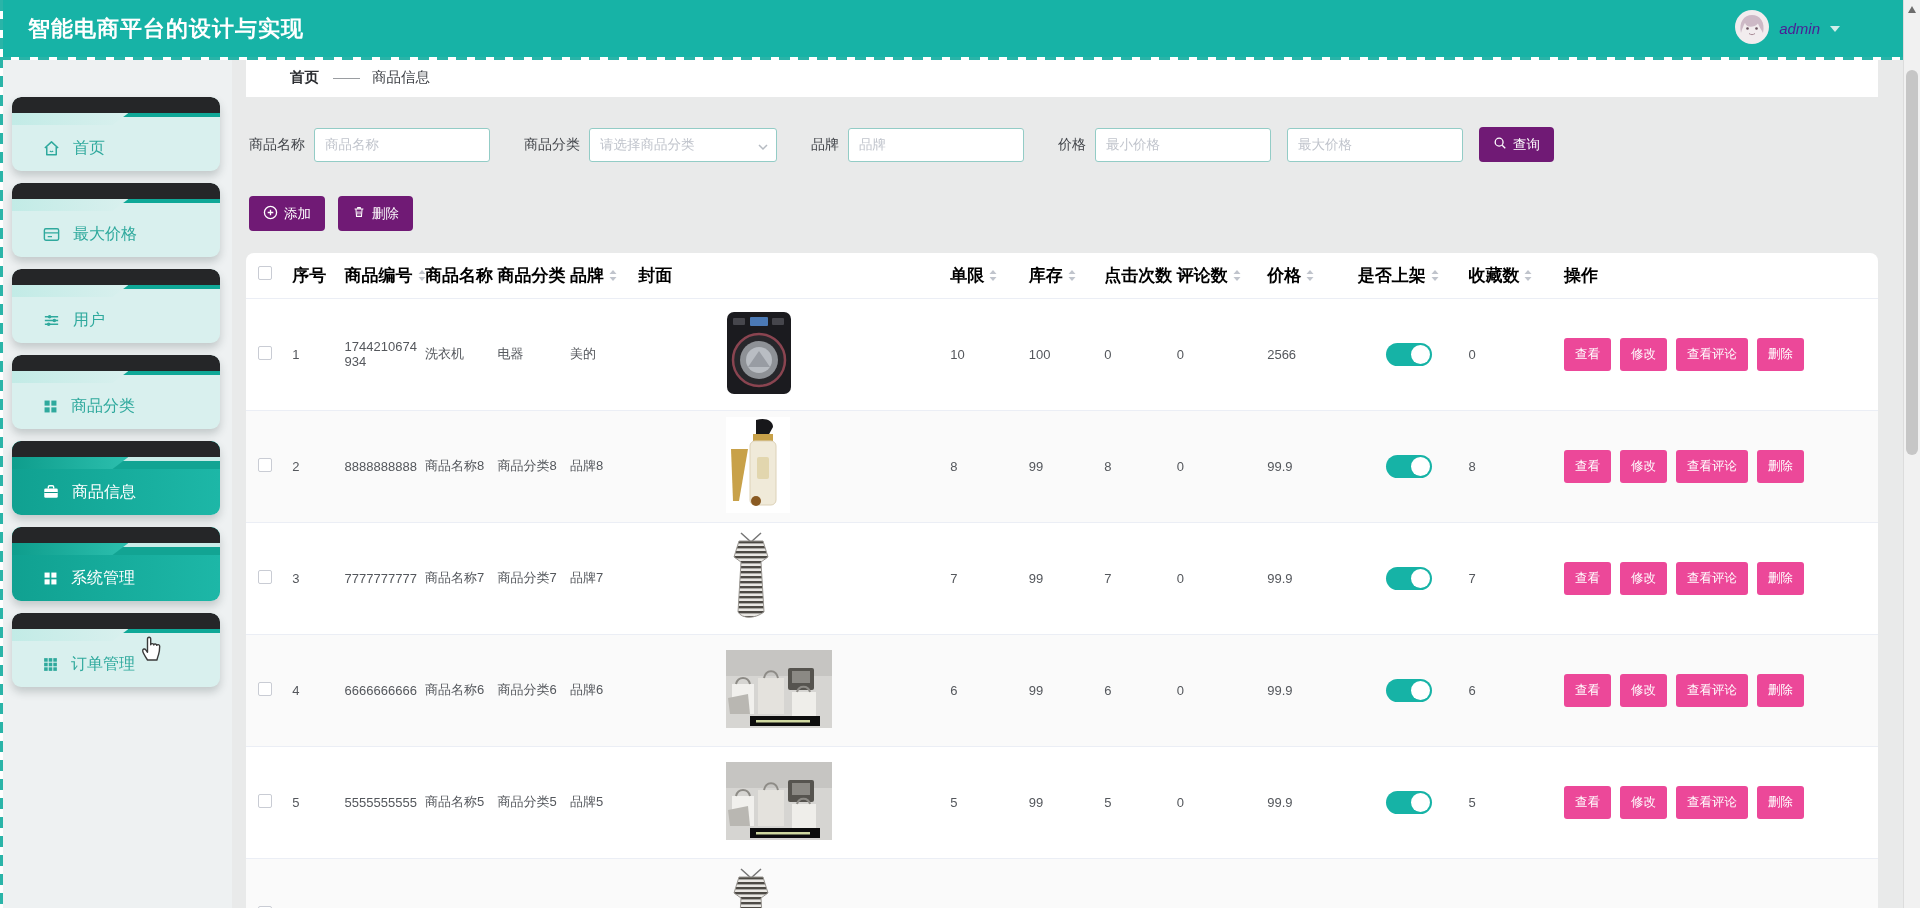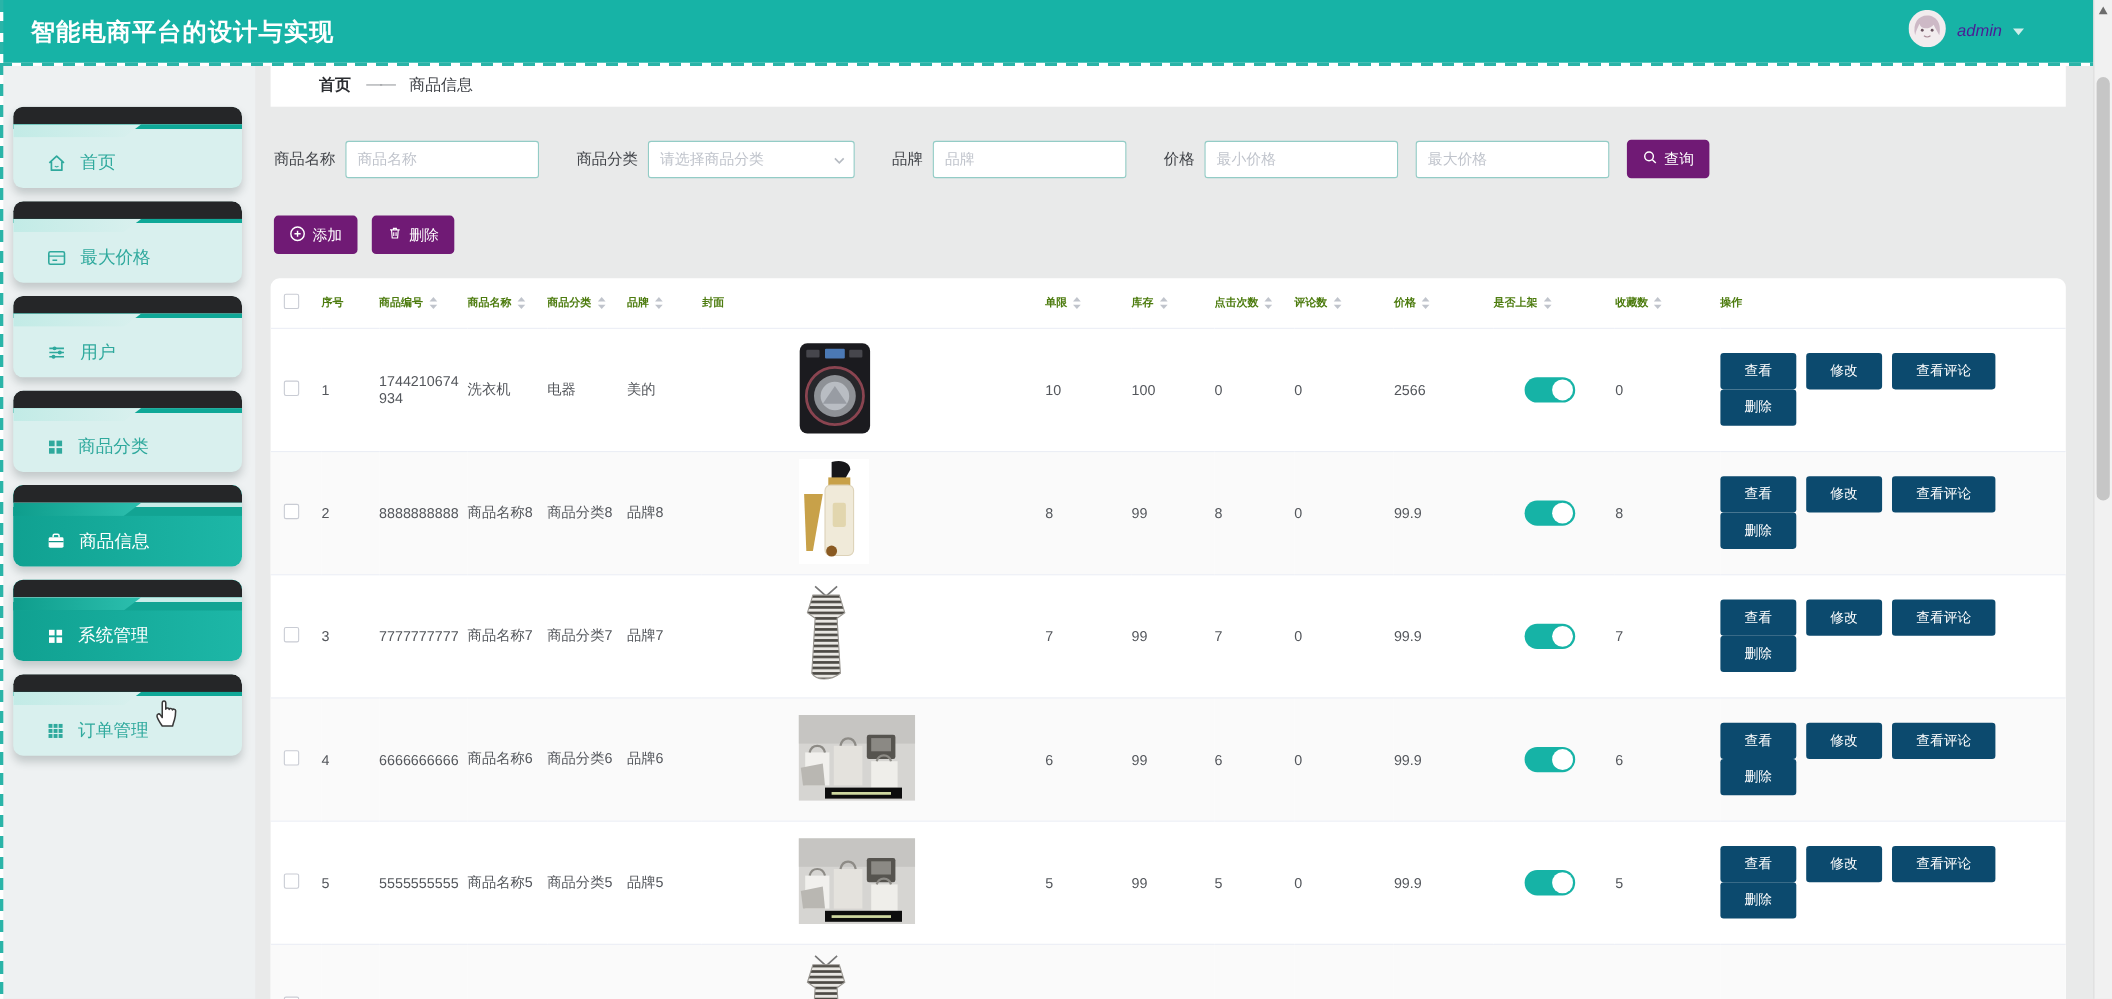--- a/index.html
+++ b/index.html
@@ -53,32 +53,32 @@
   .selwrap .inp { width:188px; padding-right:26px; }
   .selwrap .sel-caret { position:absolute; right:8px; top:11px; pointer-events:none; }
   .gap-lg { width:34px; } .gap-md { width:16px; }
   .btn { display:inline-flex; align-items:center; gap:6px; background:#701a75; color:#fff; border:none;
     border-radius:4px; font-size:13.5px; padding:0 14px; height:35px; cursor:pointer; font-family:inherit; }
   .toolbar { display:flex; gap:13px; margin:34px 0 0 3px; }
 
   
   .tcard { background:#fff; border-radius:8px; margin-top:22px; width:1632px; overflow:hidden; }
   table.grid { border-collapse:collapse; table-layout:fixed; width:100%; }
-  table.grid th { height:45px; font-size:10px; color:#4d7c0f; font-weight:bold; text-align:left;
+  table.grid th { height:45px; font-size:17px; color:#000000; font-weight:bold; text-align:left;
     border-bottom:1px solid #ebeef5; white-space:nowrap; }
   table.grid td { height:112px; font-size:13px; color:#54575c; border-bottom:1px solid #ebeef5;
     vertical-align:middle; word-break:break-all; padding-right:8px; }
   tbody tr:nth-child(even) { background:#fafafa; }
   .th-inner { display:inline-flex; align-items:center; gap:4px; }
   .sortc { cursor:pointer; display:inline-flex; }
   .cbx { width:14px; height:14px; border:1px solid #c9ccd4; border-radius:2px; background:#fff; display:inline-block; cursor:pointer; }
   .toggle { width:46px; height:23px; border-radius:12px; background:#16b3a6; position:relative; cursor:pointer; }
   .toggle .knob { position:absolute; right:2px; top:2px; width:19px; height:19px; border-radius:50%; background:#fff; }
-  .act-btn { background:#0c4a6e; color:#fff; border:none; border-radius:3px; font-size:12.5px;
-    padding:8px 22px; margin-right:9px; cursor:pointer; white-space:nowrap; font-family:inherit; }
+  .act-btn { background:#ec4899; color:#fff; border:none; border-radius:3px; font-size:12.5px;
+    padding:8px 11px; margin-right:9px; cursor:pointer; white-space:nowrap; font-family:inherit; }
   .cover { display:flex; align-items:center; padding-left:88px; }
 
   
   .sbar { position:absolute; right:0; top:0; width:17px; height:908px; background:#f1f1f1; border-left:1px solid #dcdcdc; z-index:40; }
   .sbar .up { position:absolute; top:6px; left:4px; width:0; height:0;
     border-left:4.5px solid transparent; border-right:4.5px solid transparent; border-bottom:7px solid #6d6d6d; }
   .sbar .thumb { position:absolute; left:2px; top:70px; width:12px; height:385px; background:#c6c6c6; border-radius:6px; cursor:pointer; }
 
   .cursor { position:absolute; left:138px; top:632px; z-index:50; pointer-events:none; }
 </style>

